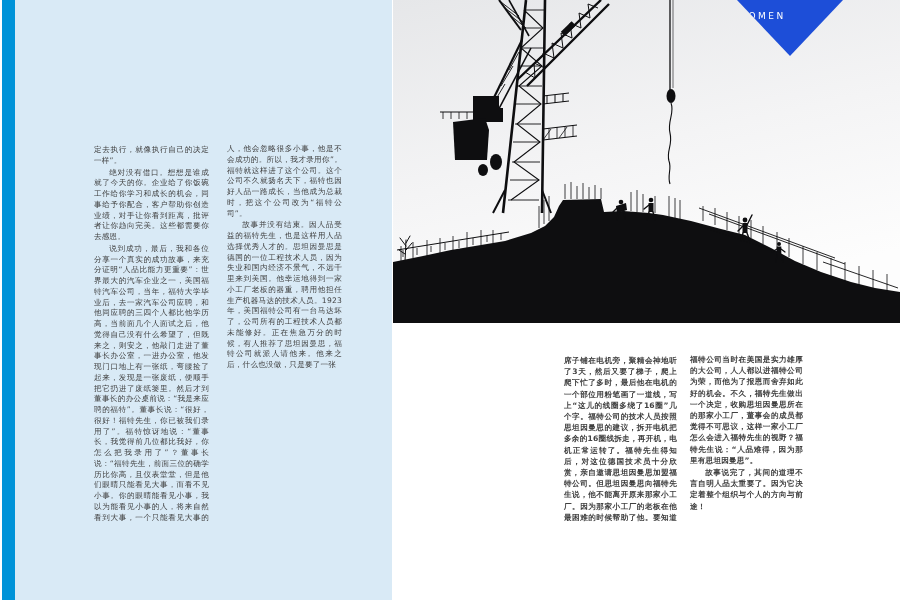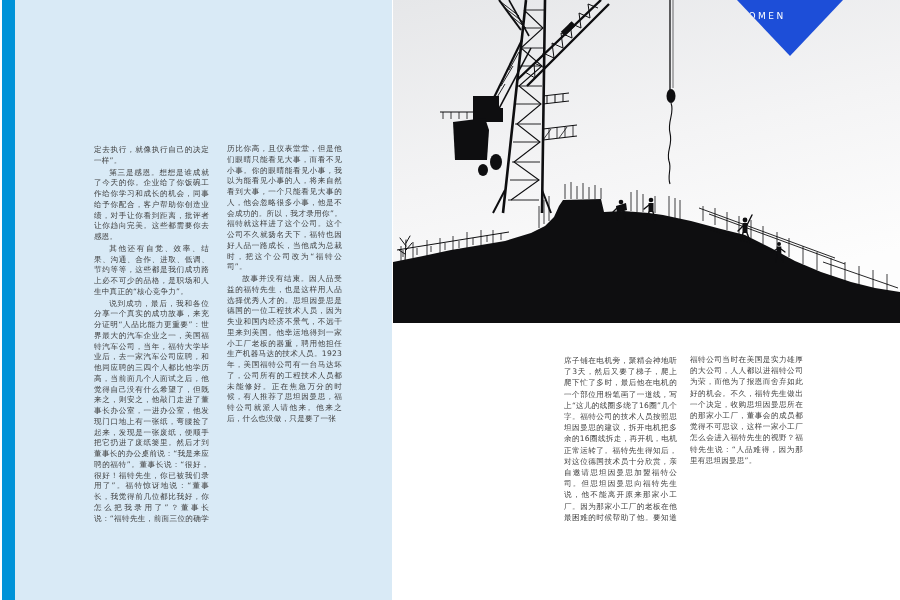--- a/index.html
+++ b/index.html
@@ -20,21 +20,21 @@
   .article{
     position:absolute;color:#404040;text-align:justify;
     font-size:7.6px;line-height:10.75px;
     column-count:2;column-fill:auto;
     letter-spacing:0.2px;
   }
   #article-left{
     left:93px;top:144px;width:250px;height:382px;column-gap:16px;
   }
   #article-right{
-    left:563px;top:354px;width:241px;height:176px;column-gap:11px;line-height:11.2px;
+    left:563px;top:354px;width:241px;height:176px;column-gap:11px;line-height:11.2px;font-weight:bold;
   }
   .article p{margin:1px;text-indent:2em;}
   .article p.cont{text-indent:0;}
   
   #photo{position:absolute;left:393px;top:0;width:507px;height:323px;}
   
   #badge{
     position:absolute;left:737px;top:0;width:106px;height:56px;
     background:#1d4ed8;
     -webkit-clip-path:polygon(0 0,100% 0,50% 100%);
@@ -47,22 +47,21 @@
 </head>
 <body>
 
 <div id="spread">
 
   <div id="edge-stripe"></div>
   <div id="left-page"></div>
 
   <div id="article-left" class="article">
     <p class="cont">定去执行，就像执行自己的决定一样”。</p>
-    <p>第三是感恩。想想是谁成就了今天的你。企业给了你饭碗工作给你学习和成长的机会，同事给予你配合，客户帮助你创造业绩，对手让你看到距离，批评者让你趋向完美。这些都需要你去感恩。</p>
-    <p>其他还有自觉、效率、结果、沟通、合作、进取、低调、节约等等，这些都是我们成功路上必不可少的品格，是职场和人生中真正的“核心竞争力”。</p>
+    <p>绝对没有借口。想想是谁成就了今天的你。企业给了你饭碗工作给你学习和成长的机会，同事给予你配合，客户帮助你创造业绩，对手让你看到距离，批评者让你趋向完美。这些都需要你去感恩。</p>
     <p>说到成功，最后，我和各位分享一个真实的成功故事，来充分证明“人品比能力更重要”：世界最大的汽车企业之一，美国福特汽车公司，当年，福特大学毕业后，去一家汽车公司应聘，和他同应聘的三四个人都比他学历高，当前面几个人面试之后，他觉得自己没有什么希望了，但既来之，则安之，他敲门走进了董事长办公室，一进办公室，他发现门口地上有一张纸，弯腰捡了起来，发现是一张废纸，便顺手把它扔进了废纸篓里。然后才到董事长的办公桌前说：“我是来应聘的福特”。董事长说：“很好，很好！福特先生，你已被我们录用了”。福特惊讶地说：“董事长，我觉得前几位都比我好，你怎么把我录用了”？董事长说：“福特先生，前面三位的确学历比你高，且仪表堂堂，但是他们眼睛只能看见大事，而看不见小事。你的眼睛能看见小事，我以为能看见小事的人，将来自然看到大事，一个只能看见大事的人，他会忽略很多小事，他是不会成功的。所以，我才录用你”。福特就这样进了这个公司。这个公司不久就扬名天下，福特也因好人品一路成长，当他成为总裁时，把这个公司改为“福特公司”。</p>
     <p>故事并没有结束。因人品受益的福特先生，也是这样用人品选择优秀人才的。思坦因曼思是德国的一位工程技术人员，因为失业和国内经济不景气，不远千里来到美国。他幸运地得到一家小工厂老板的器重，聘用他担任生产机器马达的技术人员。1923年，美国福特公司有一台马达坏了，公司所有的工程技术人员都未能修好。正在焦急万分的时候，有人推荐了思坦因曼思，福特公司就派人请他来。他来之后，什么也没做，只是要了一张</p>
   </div>
 
   <svg id="photo" viewBox="0 0 507 323" preserveAspectRatio="none">
     <defs>
       <linearGradient id="sky" x1="0" y1="0" x2="0.35" y2="1">
         <stop offset="0" stop-color="#e6e7e9"></stop>
         <stop offset="0.55" stop-color="#f4f4f5"></stop>
         <stop offset="1" stop-color="#fdfdfd"></stop>
@@ -153,15 +152,16 @@
     </g>
   </svg>
 
   <div id="badge">
     <div class="en">WOMEN</div>
     <div class="zh">我们</div>
   </div>
 
   <div id="article-right" class="article">
     <p class="cont">席子铺在电机旁，聚精会神地听了3天，然后又要了梯子，爬上爬下忙了多时，最后他在电机的一个部位用粉笔画了一道线，写上“这儿的线圈多绕了16圈”几个字。福特公司的技术人员按照思坦因曼思的建议，拆开电机把多余的16圈线拆走，再开机，电机正常运转了。福特先生得知后，对这位德国技术员十分欣赏，亲自邀请思坦因曼思加盟福特公司。但思坦因曼思向福特先生说，他不能离开原来那家小工厂。因为那家小工厂的老板在他最困难的时候帮助了他。要知道福特公司当时在美国是实力雄厚的大公司，人人都以进福特公司为荣，而他为了报恩而舍弃如此好的机会。不久，福特先生做出一个决定，收购思坦因曼思所在的那家小工厂，董事会的成员都觉得不可思议，这样一家小工厂怎么会进入福特先生的视野？福特先生说：“人品难得，因为那里有思坦因曼思”。</p>
+    <p>故事说完了，其间的道理不言自明人品太重要了。因为它决定着整个组织与个人的方向与前途！</p>
   </div>
 
 </div>
 
 </body></html>

